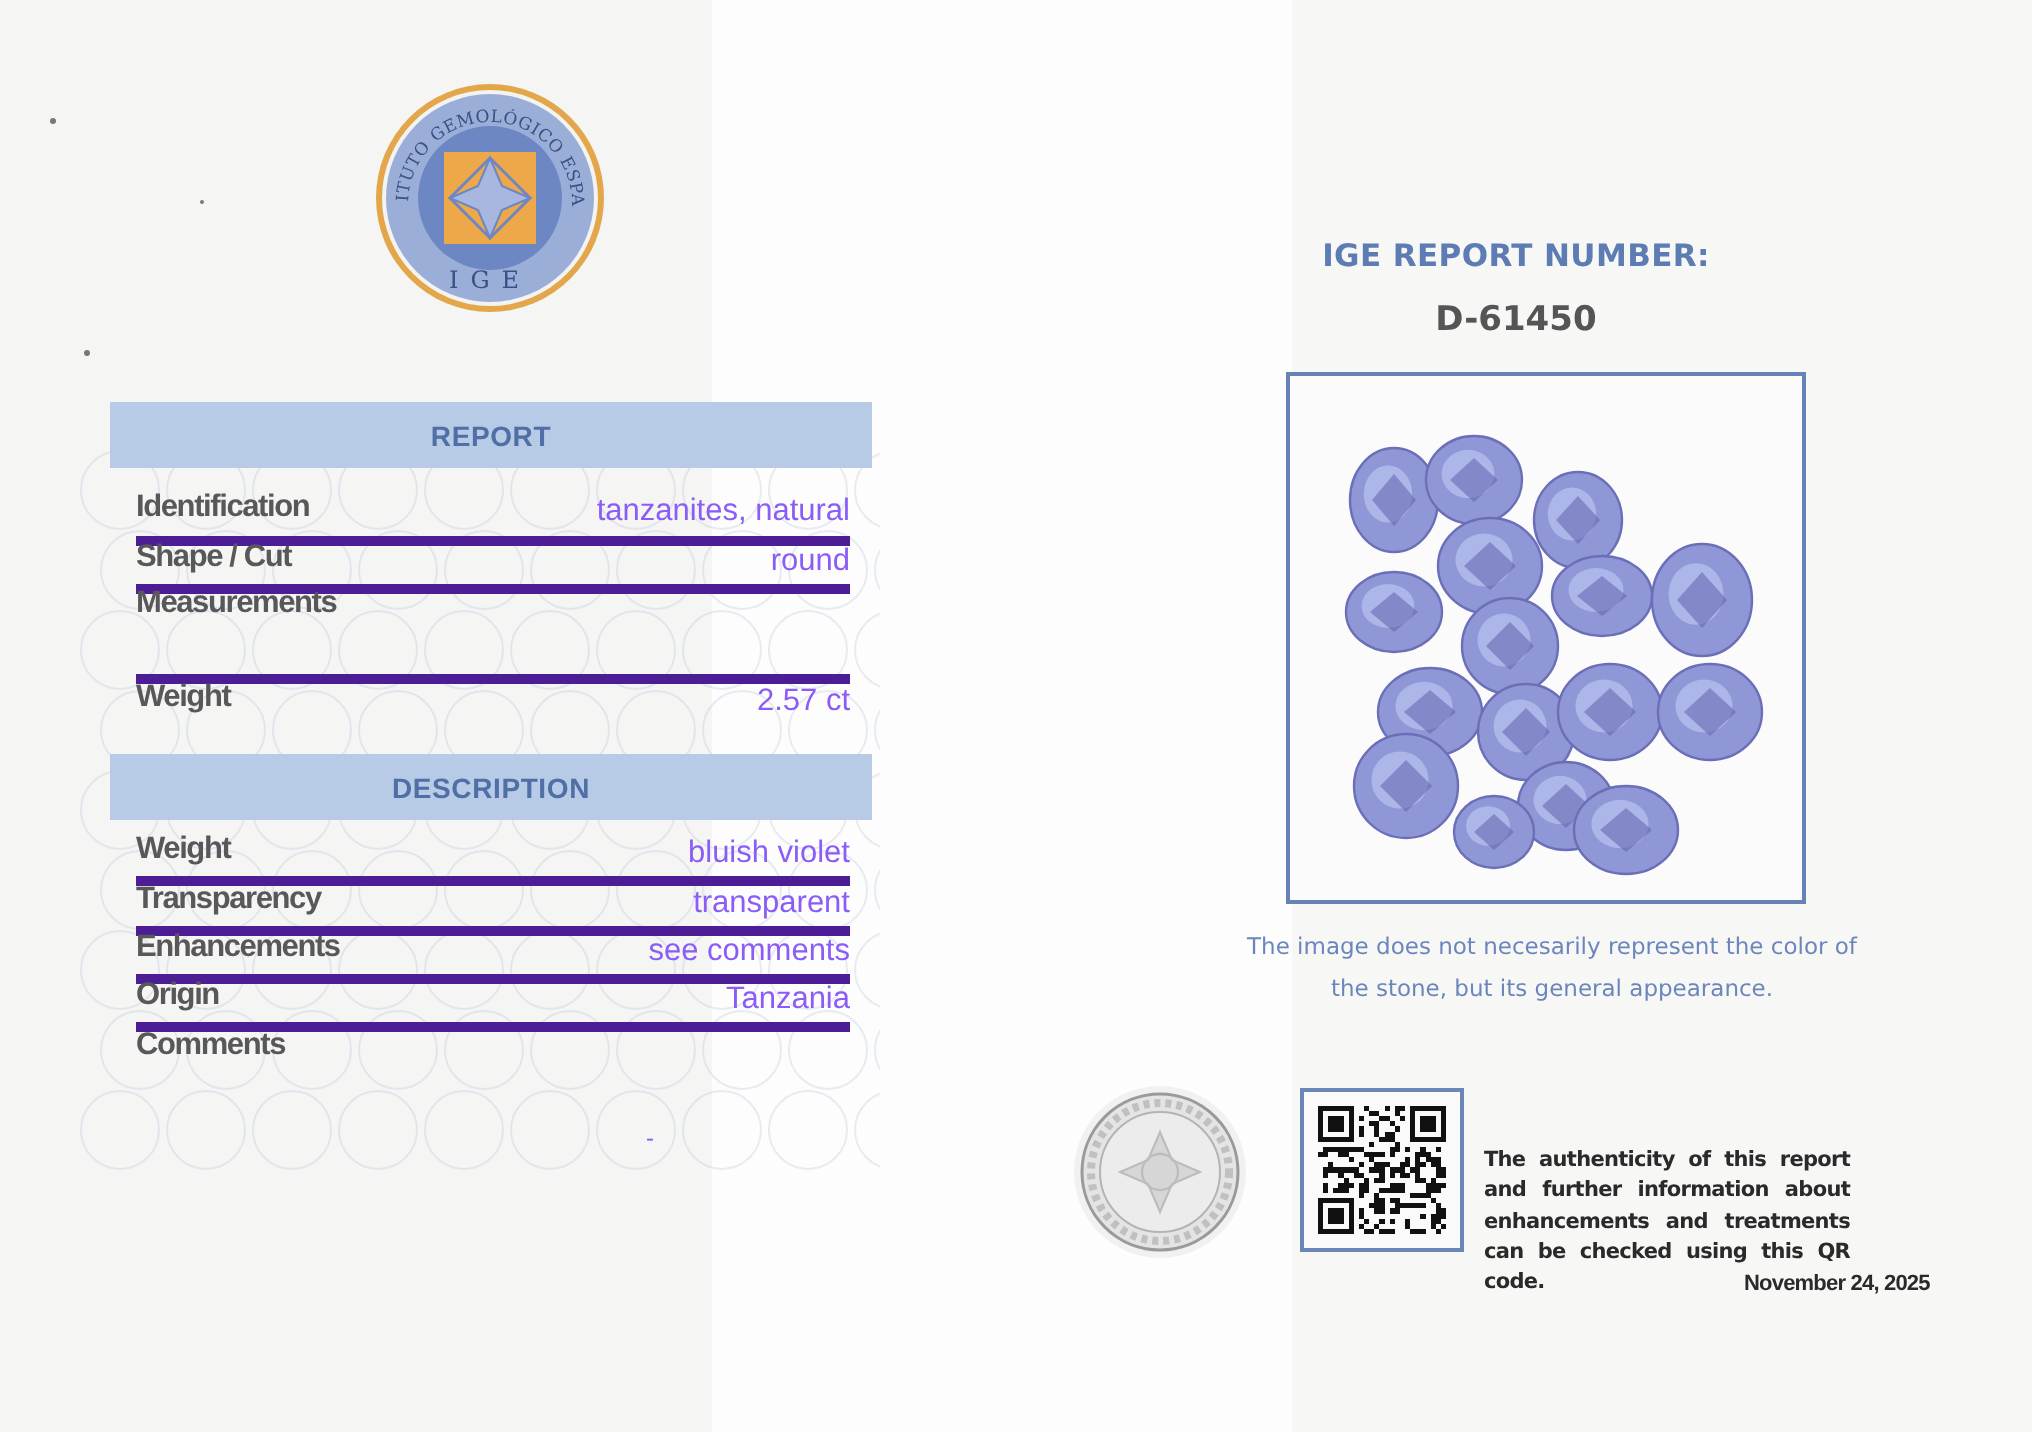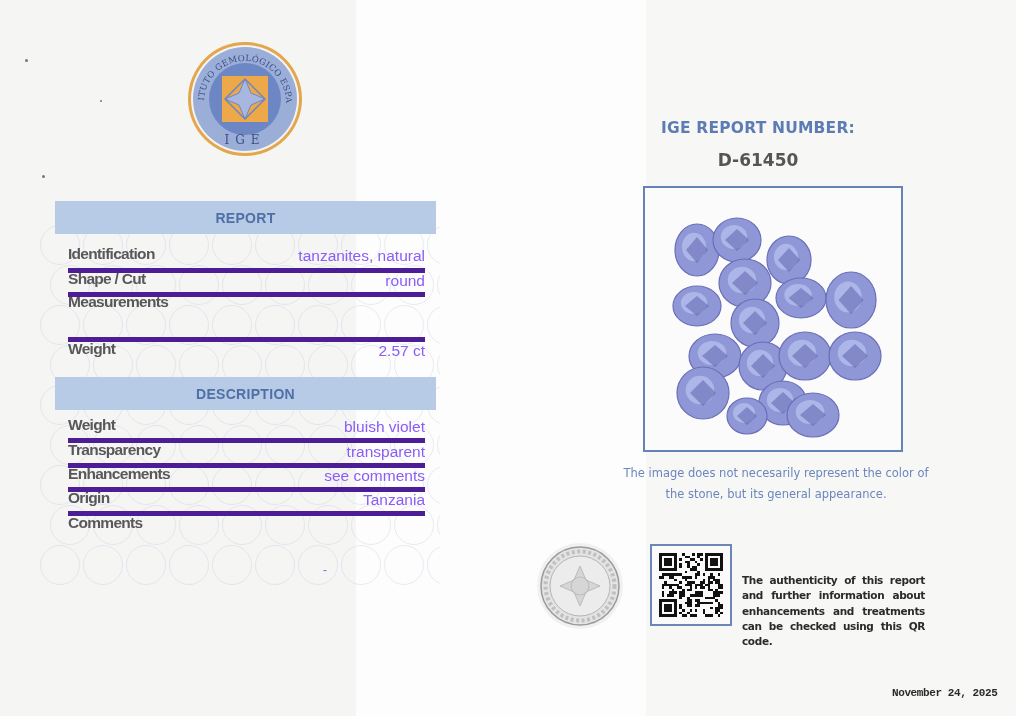--- a/index.html
+++ b/index.html
@@ -63,22 +63,22 @@
     position: absolute; left: 650px; top: 544px; width: 78px; height: 78px;
     border: 2px solid #6d86b8; background: #fafafa;
   }
   .qr-frame svg { position: absolute; left: 7px; top: 7px; }
   .auth-text {
     position: absolute; left: 742px; top: 543px; width: 183px;
     font-size: 10.5px; line-height: 15.3px; color: #2a2a2a; font-weight: bold;
     font-family: "DejaVu Sans", sans-serif; text-align: justify; letter-spacing: -0.35px; margin-top: 30px;
   }
   .date {
-    position: absolute; left: 872px; top: 687px; font-size: 11px; font-weight: bold; color: #2a2a2a;
-    font-family: Liberation Mono, monospace; letter-spacing: -0.4px; margin-left: 20px;
+    position: absolute; left: 872px; top: 636px; font-size: 11px; font-weight: bold; color: #2a2a2a;
+    font-family: Liberation Sans, sans-serif; letter-spacing: -0.4px;
   }
   .speck { position: absolute; width: 3px; height: 3px; background: #777; border-radius: 50%; }
 </style>
 </head>
 <body>
 
 <div class="bg-left"></div>
 <div class="bg-mid"></div>
 <div class="bg-right"></div>
 

